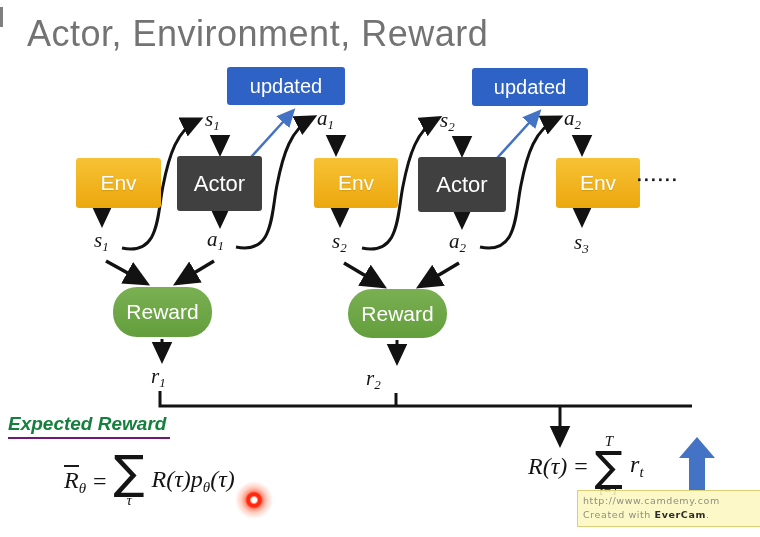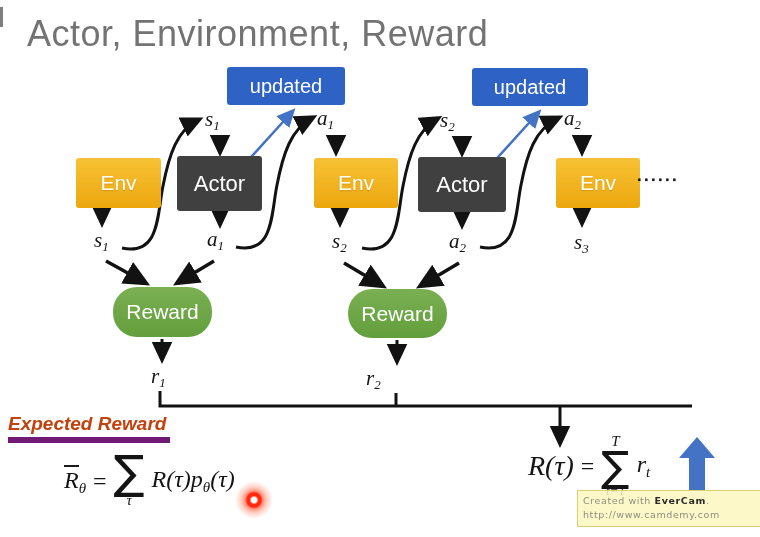--- a/index.html
+++ b/index.html
@@ -22,22 +22,22 @@
   .actor{background:#404040;font-size:22px;width:85px;height:55px;}
   .reward{background:linear-gradient(#7ab052,#639e3c);font-size:21px;width:99px;height:50px;border-radius:24px;}
 
   
   .m{font-family:"Liberation Serif","DejaVu Serif",serif;font-style:italic;color:#141414;}
   .mlabel{font-size:21px;z-index:2;}
   .msub{font-size:13px;vertical-align:-4px;font-style:italic;}
   .ellipsis{font-size:18px;font-weight:bold;letter-spacing:2px;color:#151515;z-index:2;}
 
   
-  .heading{left:8px;top:413px;font-size:19px;font-weight:bold;font-style:italic;color:#c2410c;
-           border-bottom:6px solid #701a75;padding:0 4px 2px 0;z-index:2;}
+  .heading{left:8px;top:413px;font-size:19px;font-weight:bold;font-style:italic;color:#15803d;
+           border-bottom:2px solid #701a75;padding:0 4px 2px 0;z-index:2;}
   .formula{display:flex;align-items:center;gap:7px;z-index:2;font-size:24px;}
   .overbar{display:inline-block;border-top:2.5px solid #1a1a1a;padding-top:1px;line-height:1;}
   .fsub{font-size:15px;vertical-align:-5px;}
   .sigma-stack{display:inline-flex;flex-direction:column;align-items:center;line-height:1;}
   .sigma{font-family:"DejaVu Sans",sans-serif;font-style:normal;font-size:46px;line-height:.82;color:#141414;}
   .sigma2{font-size:42px;}
   .limit{font-size:15px;line-height:1.1;}
   .eq{font-style:normal;font-family:"Liberation Serif",serif;color:#141414;}
 
   
@@ -187,37 +187,37 @@
     <span class="sigma-stack">
       <span class="sigma">∑</span>
       <span class="m limit">τ</span>
     </span>
     <span class="m" style="font-size:24px;">
       <span>R(τ)p</span><span class="fsub">θ</span><span>(τ)</span>
     </span>
   </div>
 
   <div class="abs formula" style="left:528px;top:428px;height:76px;">
-    <span class="m" style="font-size:28px;">R(τ)</span>
+    <span class="m" style="font-size:24px;">R(τ)</span>
     <span class="eq">=</span>
     <span class="sigma-stack">
       <span class="m limit">T</span>
       <span class="sigma sigma2">∑</span>
       <span class="m limit" style="font-size:13px;">t=1</span>
     </span>
     <span class="m" style="font-size:24px;">
       <span>r</span><span class="fsub">t</span>
     </span>
   </div>
 
   <div class="abs up-arrow">
     <div class="head"></div>
     <div class="stem"></div>
   </div>
 
   <div class="abs watermark">
+    <div>http://www.camdemy.com</div>
     <div><span>Created with </span><b>EverCam</b><span>.</span></div>
-    <div>http://www.camdemy.com</div>
   </div>
 
   <div class="abs laser"></div>
 
 </div>
 
 </body></html>

